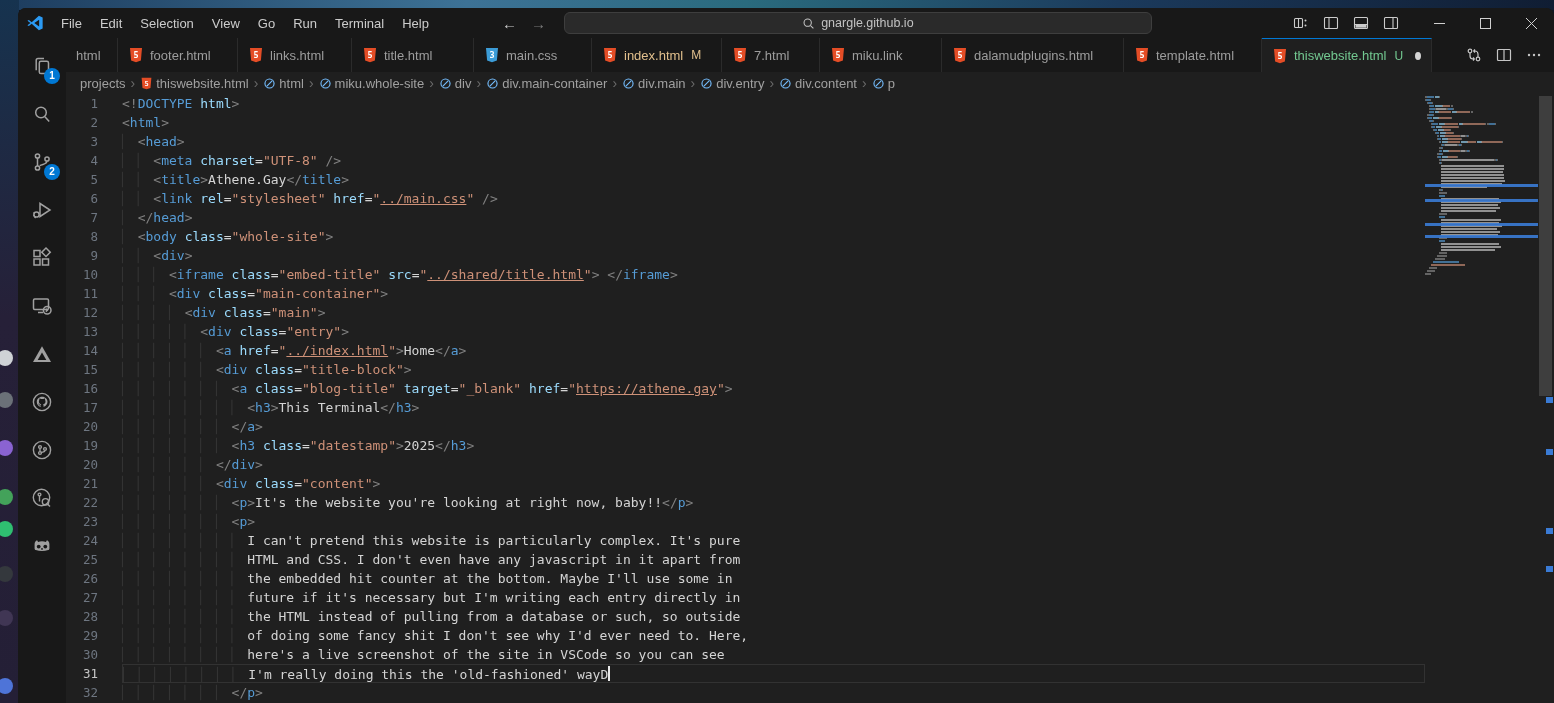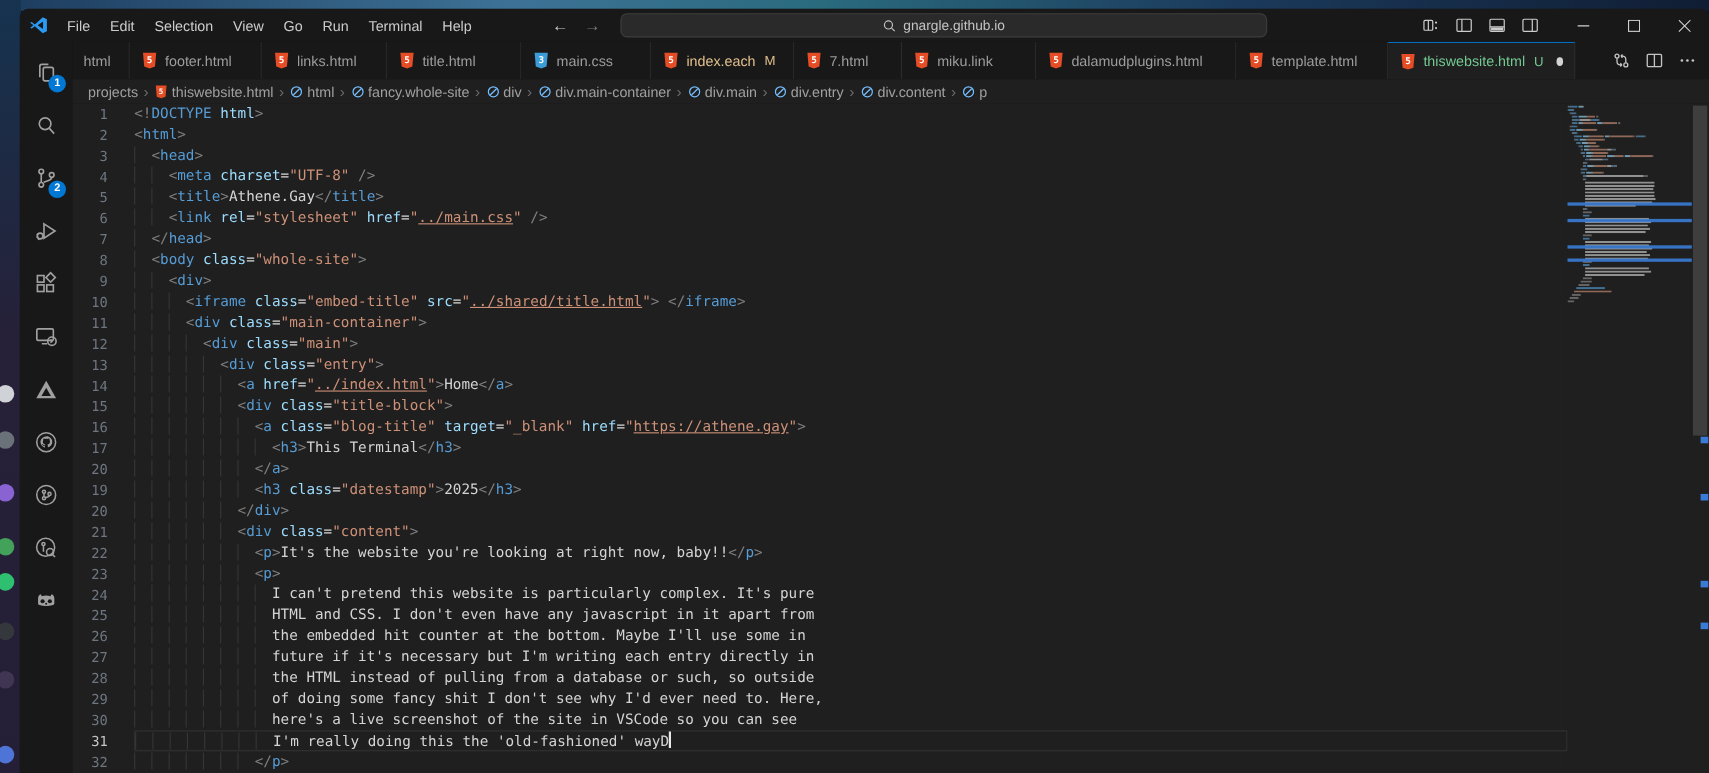--- a/index.html
+++ b/index.html
@@ -319,21 +319,21 @@
                 </span>
                 <span class="tab-label">main.css</span>
               </div>
               <div class="tab" style="width: 130px;">
                 <span class="tab-icon">
                   <svg width="16" height="16" viewBox="0 0 16 16">
                     <path d="M2 1h12l-1.1 12.5L8 15.2l-4.9-1.7z" fill="#e44d26"></path>
                     <text x="8" y="10.6" text-anchor="middle" font-size="8.5" font-weight="bold" font-family="DejaVu Sans Mono, monospace" fill="#ffffff">5</text>
                   </svg>
                 </span>
-                <span class="tab-label" style="color: rgb(226, 192, 141);">index.each</span>
+                <span class="tab-label" style="color: rgb(226, 192, 141);">index.html</span>
                 <span class="badge" style="color: rgb(226, 192, 141);">M</span>
               </div>
               <div class="tab" style="width: 98px;">
                 <span class="tab-icon">
                   <svg width="16" height="16" viewBox="0 0 16 16">
                     <path d="M2 1h12l-1.1 12.5L8 15.2l-4.9-1.7z" fill="#e44d26"></path>
                     <text x="8" y="10.6" text-anchor="middle" font-size="8.5" font-weight="bold" font-family="DejaVu Sans Mono, monospace" fill="#ffffff">5</text>
                   </svg>
                 </span>
                 <span class="tab-label">7.html</span>
@@ -424,21 +424,21 @@
               <span>html</span>
             </span>
             <span class="crumb-sep">›</span>
             <span class="crumb">
               <span>
                 <svg width="13" height="13" viewBox="0 0 16 16" fill="none" stroke="#75beff" stroke-width="1.4">
                   <circle cx="8" cy="8" r="5.6"></circle>
                   <path d="M11.5 4.5l-7 7"></path>
                 </svg>
               </span>
-              <span>fancy.whole-site</span>
+              <span>miku.whole-site</span>
             </span>
             <span class="crumb-sep">›</span>
             <span class="crumb">
               <span>
                 <svg width="13" height="13" viewBox="0 0 16 16" fill="none" stroke="#75beff" stroke-width="1.4">
                   <circle cx="8" cy="8" r="5.6"></circle>
                   <path d="M11.5 4.5l-7 7"></path>
                 </svg>
               </span>
               <span>div</span>

